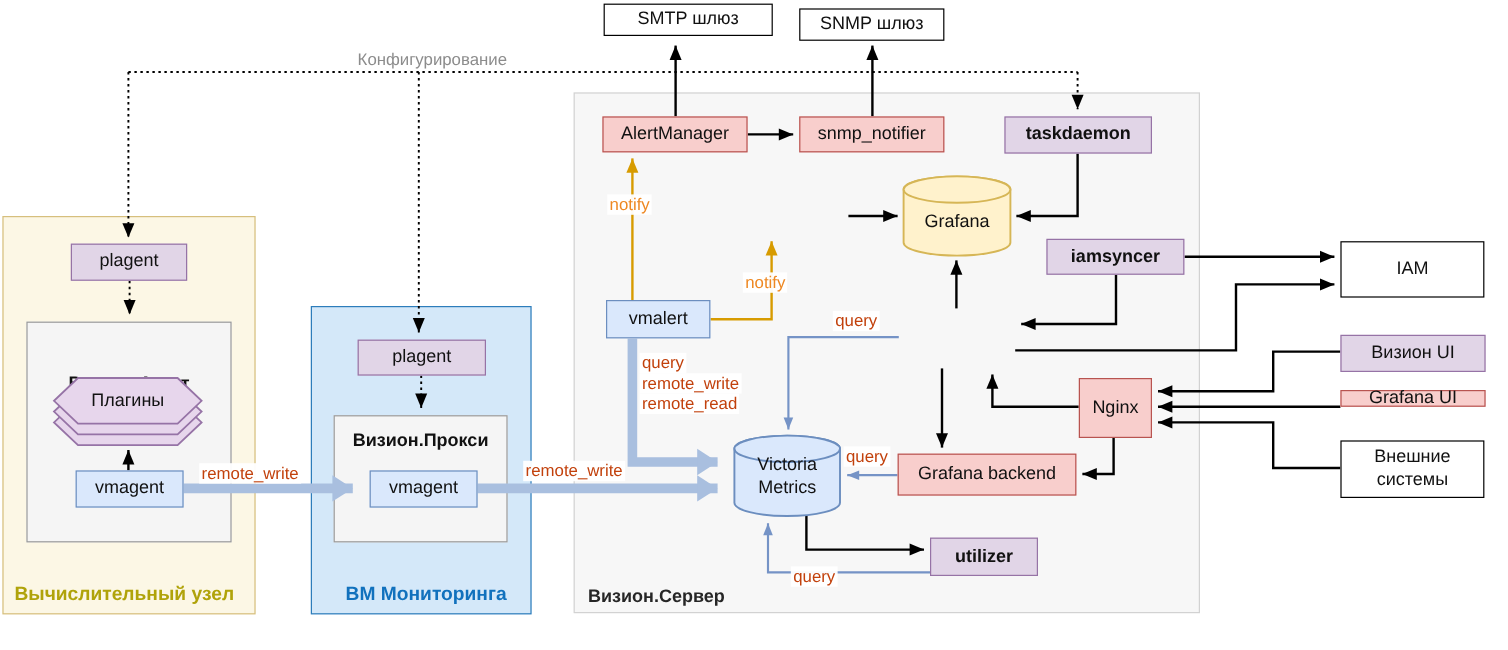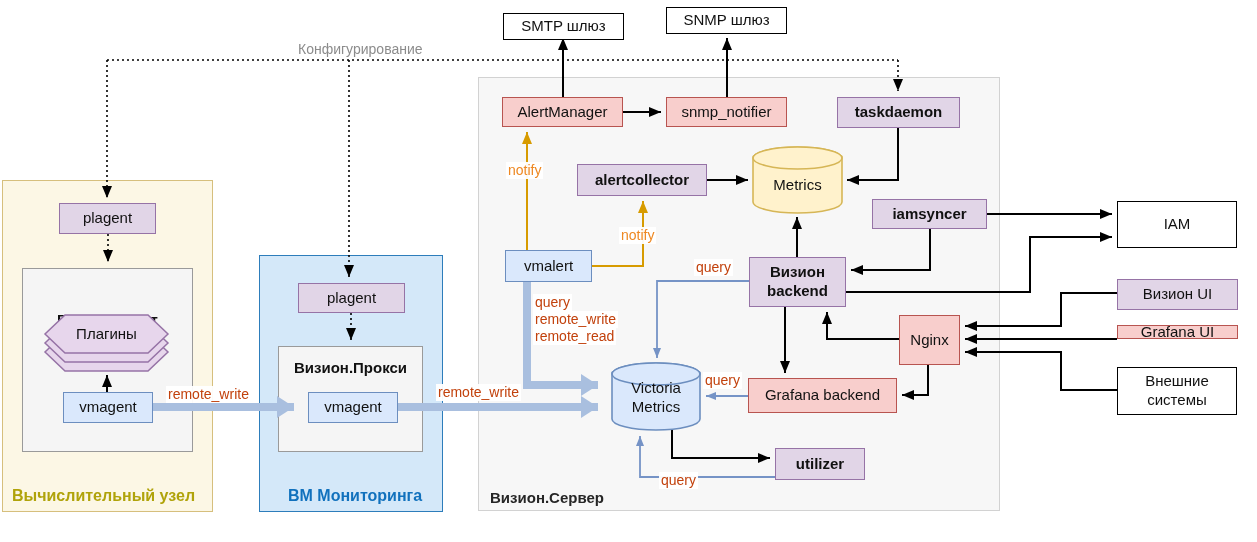--- a/index.html
+++ b/index.html
@@ -127,29 +127,27 @@
       <path d="M753,158 a44.5,11 0 0 1 89,0 v44 a44.5,11 0 0 1 -89,0 z" fill="#fff2cc" stroke="#d6b656" stroke-width="1.6"></path>
       <ellipse cx="797.5" cy="158" rx="44.5" ry="11" fill="#fff2cc" stroke="#d6b656" stroke-width="1.6"></ellipse>
     </g>
 
     <g>
       <path d="M612,374 a44,11 0 0 1 88,0 v45 a44,11 0 0 1 -88,0 z" fill="#dae8fc" stroke="#6c8ebf" stroke-width="1.6"></path>
       <ellipse cx="656" cy="374" rx="44" ry="11" fill="#dae8fc" stroke="#6c8ebf" stroke-width="1.6"></ellipse>
     </g>
   </svg>
 
-  <div class="node white" style="left:503px;top:13px;width:121px;height:27px;">SMTP шлюз</div>
+  <div class="node white" style="left:503px;top:3px;width:141px;height:27px;">SMTP шлюз</div>
   <div class="node pink" style="left:502px;top:97px;width:121px;height:30px;">AlertManager</div>
   <div class="node white" style="left:666px;top:7px;width:121px;height:27px;">SNMP шлюз</div>
   <div class="node pink" style="left:666px;top:97px;width:121px;height:30px;">snmp_notifier</div>
   <div class="node purple bold" style="left:837px;top:97px;width:123px;height:31px;">taskdaemon</div>
-  <div class="node purple bold" style="left:577px;top:164px;width:130px;height:32px;">alertcollector</div>
-  <div class="node transparent" style="left:753px;top:172px;width:89px;height:26px;">Metrics</div>
+  <div class="node transparent" style="left:753px;top:172px;width:89px;height:26px;">Grafana</div>
   <div class="node purple bold" style="left:872px;top:199px;width:115px;height:30px;">iamsyncer</div>
-  <div class="node purple bold" style="left:749px;top:257px;width:97px;height:50px;">Визион backend</div>
   <div class="node blue" style="left:505px;top:250px;width:87px;height:32px;">vmalert</div>
   <div class="node pink" style="left:899px;top:315px;width:61px;height:50px;">Nginx</div>
   <div class="node transparent" style="left:614px;top:378px;width:84px;height:40px;">Victoria Metrics</div>
   <div class="node pink" style="left:748px;top:378px;width:149px;height:35px;">Grafana backend</div>
   <div class="node purple bold" style="left:775px;top:448px;width:90px;height:32px;">utilizer</div>
 
   <div class="node purple" style="left:59px;top:203px;width:97px;height:31px;">plagent</div>
   <div class="node transparent" style="left:45px;top:318px;width:123px;height:32px;">Плагины</div>
   <div class="node blue" style="left:63px;top:392px;width:90px;height:31px;">vmagent</div>
 

